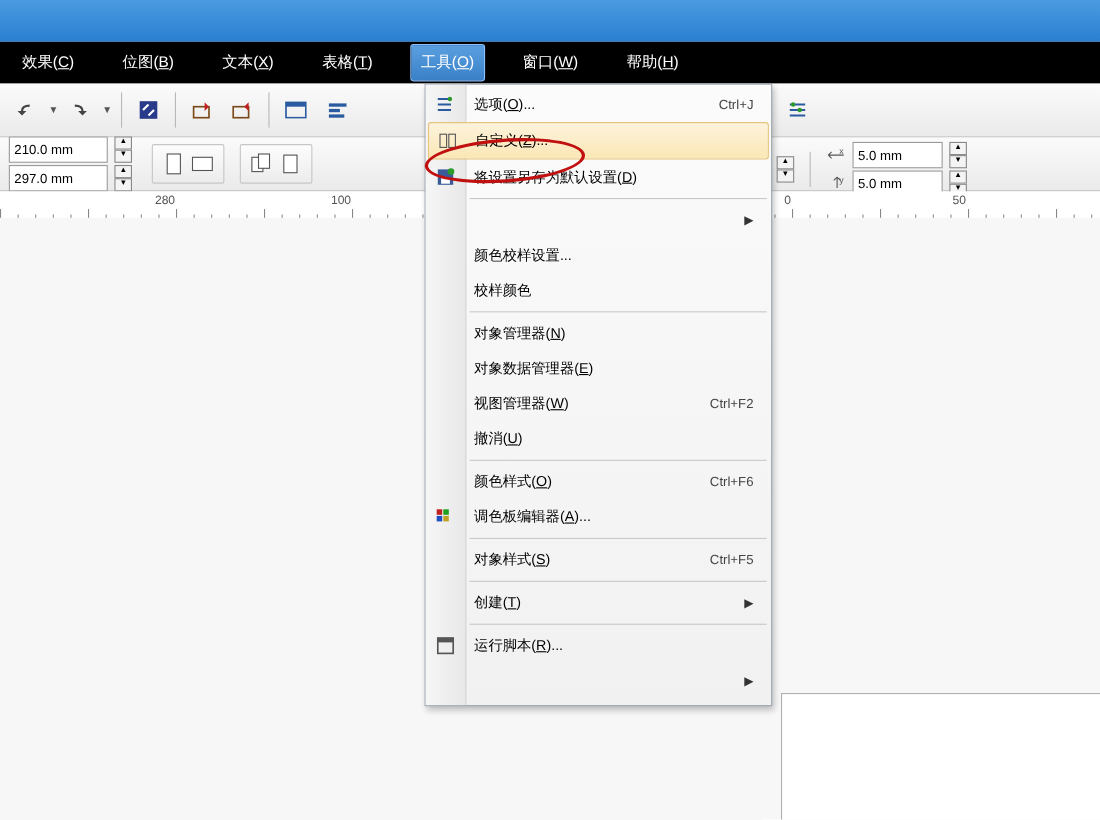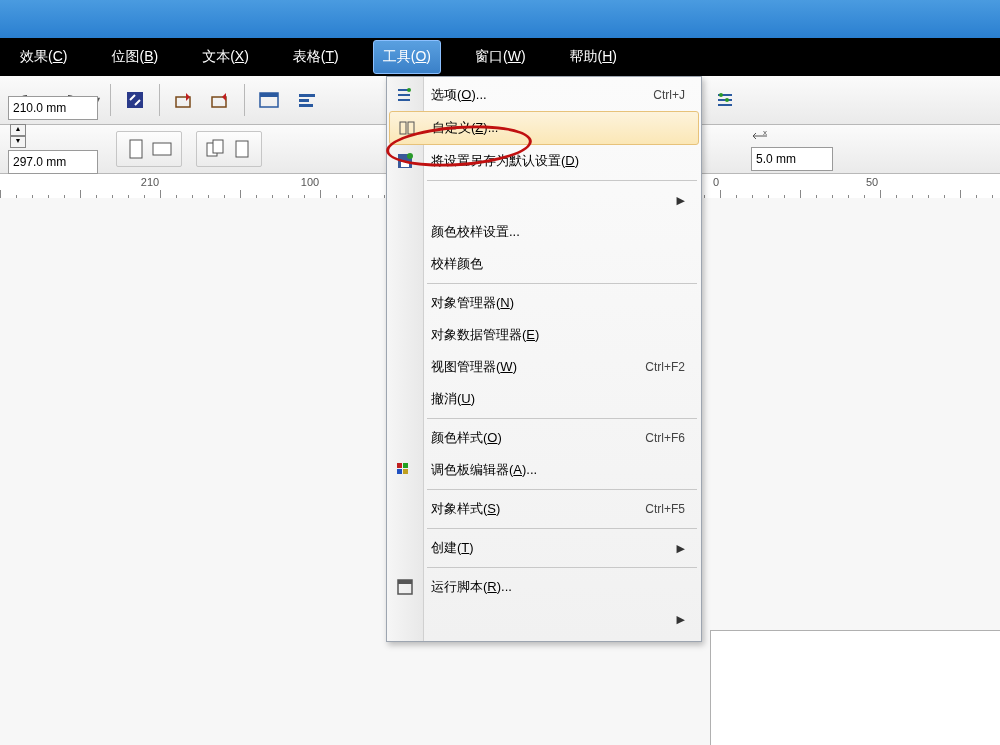--- a/index.html
+++ b/index.html
@@ -14,21 +14,21 @@
   .toolbar1{height:48px;background:linear-gradient(#fbfbfb,#eaeaea);border-bottom:1px solid #b8b8b8;display:flex;align-items:center;padding:0 8px;gap:4px;position:relative;}
   .toolbar2{height:48px;background:linear-gradient(#fbfbfb,#eaeaea);border-bottom:1px solid #b8b8b8;display:flex;align-items:center;padding:0 8px;gap:8px;position:relative;}
   .tbtn{width:30px;height:30px;display:flex;align-items:center;justify-content:center;border:1px solid transparent;border-radius:2px;}
   .sep{width:1px;height:32px;background:#b8b8b8;margin:0 4px;}
   .valbox{width:80px;height:22px;border:1px solid #9a9a9a;background:#fff;display:flex;align-items:center;padding:0 4px;font-size:12px;}
   .groupbox{border:1px solid #c6c6c6;background:linear-gradient(#fdfdfd,#ececec);border-radius:2px;padding:4px 6px;display:flex;align-items:center;}
   .sbtn{width:26px;height:26px;display:flex;align-items:center;justify-content:center;}
   .spinbtns{display:flex;flex-direction:column;margin-left:2px;}
   .spinbtns span{width:14px;height:10px;border:1px solid #888;background:#f4f4f4;font-size:7px;line-height:8px;text-align:center;}
   .spinpair{display:flex;flex-direction:column;gap:2px;}
-  .spinpair .row{display:flex;gap:4px;flex-direction:column;}
+  .spinpair .row{display:flex;align-items:center;gap:4px;}
 
   .ruler{height:26px;background:#fff;border-bottom:1px solid #c6c6c6;position:relative;font-size:11px;color:#555;}
   .ruler .tick{position:absolute;top:0;height:100%;}
   .ruler .tick .num{position:absolute;top:2px;left:0;transform:translateX(-50%);}
   .ruler .lines{position:absolute;bottom:0;left:0;right:0;height:10px;}
 
   .canvas{position:absolute;left:0;right:0;top:198px;bottom:0;background:#f7f7f7;}
 
   .dropdown{position:absolute;left:386px;top:76px;width:314px;background:linear-gradient(#fbfbfb,#f1f1f1);border:1px solid #9da5b0;box-shadow:2px 3px 6px rgba(0,0,0,0.25);z-index:100;padding-top:2px;padding-bottom:6px;}
   .dropdown .iconcol{position:absolute;left:0;top:0;bottom:0;width:36px;background:linear-gradient(to right,#f6f6f6,#e8e8e8);border-right:1px solid #d0d0d0;}
@@ -202,21 +202,21 @@
             <span>▲</span>
             <span>▼</span>
           </div>
       </div>
     </div>
   </div>
 </div>
 
 <div class="ruler" id="ruler">
     <div class="tick" style="left: 150px;">
-      <div class="num">210</div>
+      <div class="num">280</div>
     </div>
     <div class="tick" style="left: 310px;">
       <div class="num">100</div>
     </div>
     <div class="tick" style="left: 716px;">
       <div class="num">0</div>
     </div>
     <div class="tick" style="left: 872px;">
       <div class="num">50</div>
     </div>

